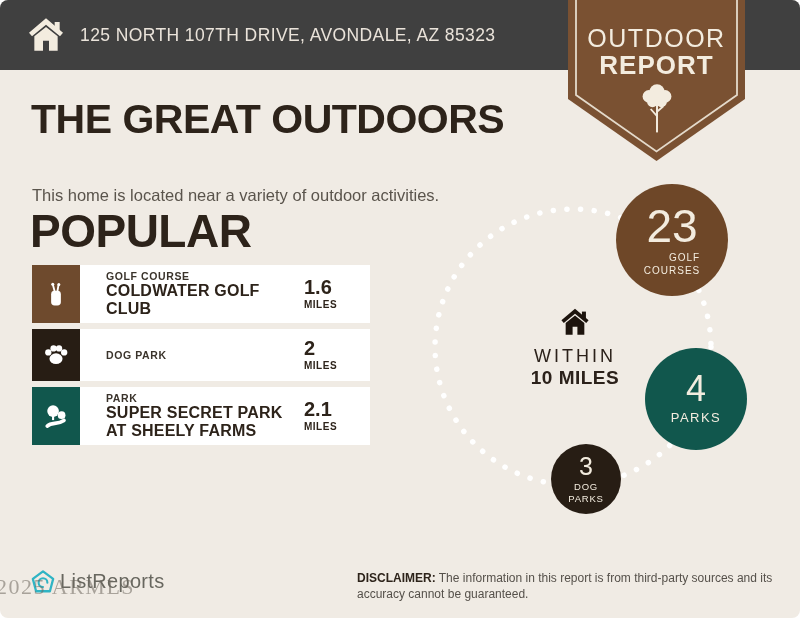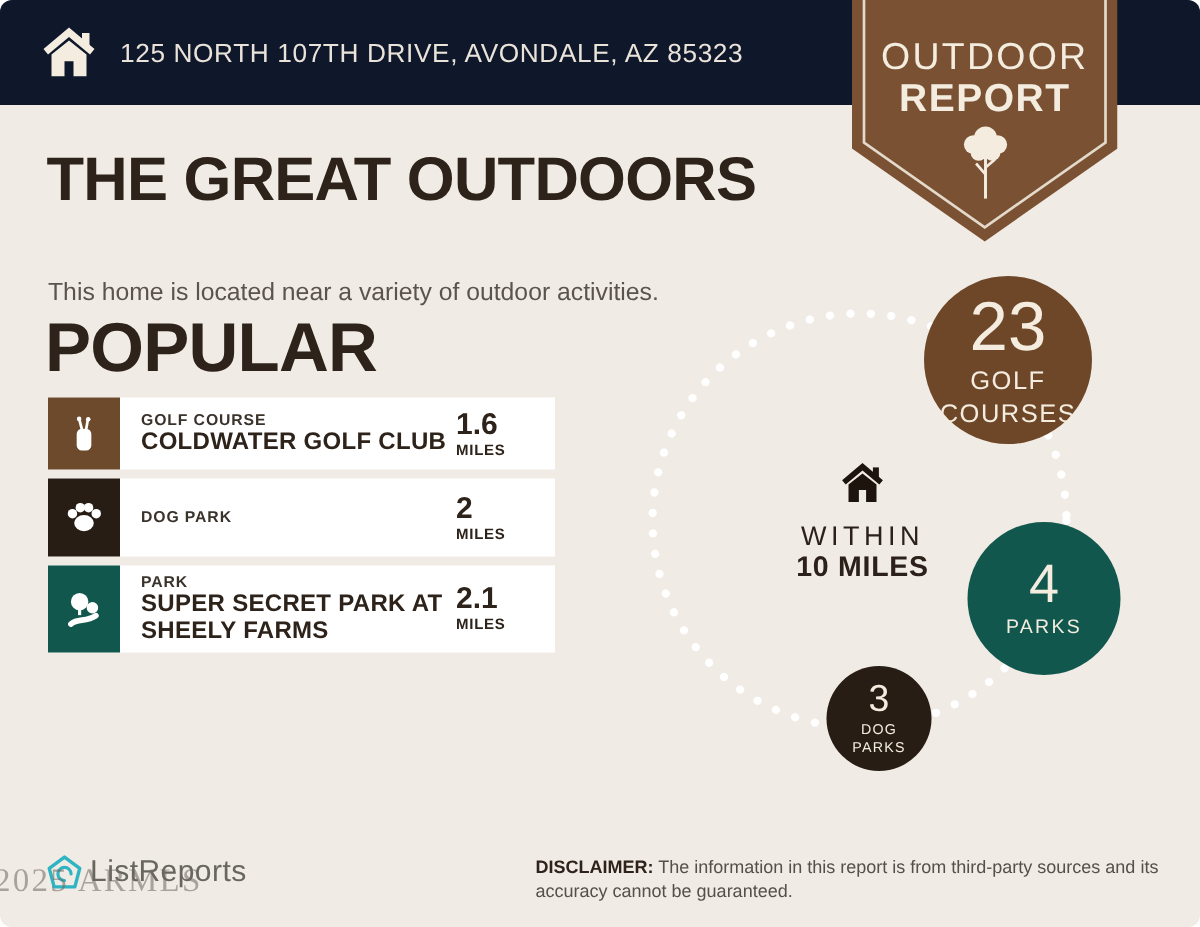--- a/index.html
+++ b/index.html
@@ -1,20 +1,20 @@
 <!DOCTYPE html>
 <html><head>
 <meta charset="utf-8">
 <style>
   html,body{margin:0;padding:0;background:#ffffff;}
   body{font-family:"Liberation Sans","DejaVu Sans",sans-serif;-webkit-font-smoothing:antialiased;}
   #page{position:relative;width:800px;height:618px;background:#f0ebe4;overflow:hidden;border-radius:8px;}
 
   
-  #topbar{position:absolute;left:0;top:0;width:800px;height:70px;background:#0f172a;display:flex;align-items:center;}
+  #topbar{position:absolute;left:0;top:0;width:800px;height:70px;background:#404040;display:flex;align-items:center;}
   #topbar .addr{margin-left:14px;font-size:17.5px;color:#eae3da;letter-spacing:.4px;}
   #topbar .home{margin-left:26px;width:40px;height:40px;}
 
   
   #badge{position:absolute;left:568px;top:0;width:177px;height:166px;z-index:3;}
   #badge svg.shape{position:absolute;left:0;top:0;}
   .badge-line{position:absolute;width:100%;text-align:center;color:#f3ecdf;}
   .badge-line.l1{top:24px;font-size:25px;letter-spacing:1.5px;}
   .badge-line.l2{top:50px;font-size:26px;font-weight:bold;letter-spacing:1px;}
   #badge .tree{position:absolute;left:50%;transform:translateX(-50%);top:82px;}
@@ -24,33 +24,33 @@
   #subtitle{position:absolute;left:32px;top:146px;font-size:16.5px;color:#5a544c;margin-top:40px;}
 
   
   #popular-heading{position:absolute;left:30px;top:204px;font-size:46px;font-weight:bold;color:#2d231a;letter-spacing:-.5px;}
   #cards{position:absolute;left:32px;top:265px;width:338px;display:flex;flex-direction:column;gap:6px;}
   .card{background:#ffffff;display:flex;align-items:stretch;}
   .card:nth-child(1){min-height:48px;}
   .card:nth-child(2){min-height:52px;}
   .card:nth-child(3){min-height:50px;}
   .card-icon{flex:0 0 48px;display:flex;align-items:center;justify-content:center;}
-  .card-body{flex:1;padding:5px 0 5px 14px;display:flex;flex-direction:column;justify-content:center;}
+  .card-body{flex:1;padding:5px 0 5px 26px;display:flex;flex-direction:column;justify-content:center;}
   .card-cat{font-size:10.5px;font-weight:bold;letter-spacing:.6px;color:#3a332b;}
   .card-name{font-size:16px;font-weight:bold;color:#2d231a;line-height:1.12;max-width:222px;letter-spacing:.2px;}
   .card-dist{flex:0 0 66px;display:flex;flex-direction:column;justify-content:center;padding-right:0;}
   .dist-num{font-size:20px;font-weight:bold;color:#2d231a;line-height:1;}
   .dist-unit{font-size:10px;font-weight:bold;letter-spacing:.5px;color:#2d231a;margin-top:2px;}
 
   
   #ring{position:absolute;left:423px;top:197px;z-index:1;}
   .bubble{position:absolute;border-radius:50%;color:#f3ecdf;display:flex;flex-direction:column;align-items:center;justify-content:center;text-align:center;z-index:2;}
   #bubble-golf{left:616px;top:184px;width:112px;height:112px;}
   #bubble-golf .count{font-size:46px;line-height:1;}
-  #bubble-golf .lbl{font-size:17px;letter-spacing:1px;line-height:1.25;margin-top:3px;}
+  #bubble-golf .lbl{font-size:10px;letter-spacing:1px;line-height:1.25;margin-top:3px;text-align:right;}
   #bubble-parks{left:645px;top:348px;width:102px;height:102px;}
   #bubble-parks .count{font-size:36px;line-height:1;}
   #bubble-parks .lbl{font-size:13px;letter-spacing:1.5px;line-height:1.25;margin-top:3px;}
   #bubble-dog{left:551px;top:444px;width:70px;height:70px;}
   #bubble-dog .count{font-size:25px;line-height:1;}
   #bubble-dog .lbl{font-size:9.5px;letter-spacing:.8px;line-height:1.25;margin-top:2px;}
   #within{position:absolute;left:505px;top:306px;width:140px;text-align:center;color:#2b211a;z-index:2;}
   #within .w1{font-size:18px;letter-spacing:3px;margin-top:4px;}
   #within .w2{font-size:19px;font-weight:bold;letter-spacing:.5px;}
 

